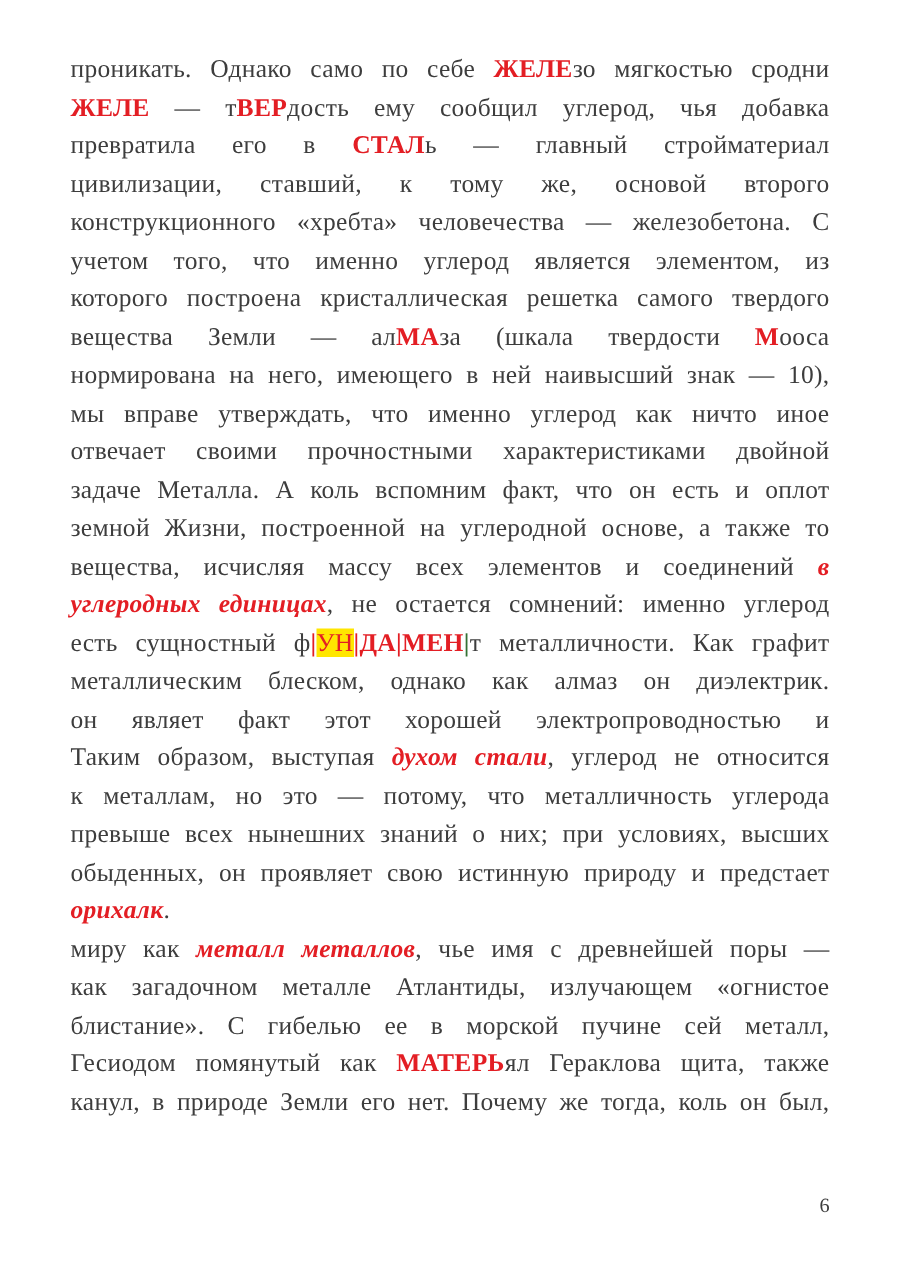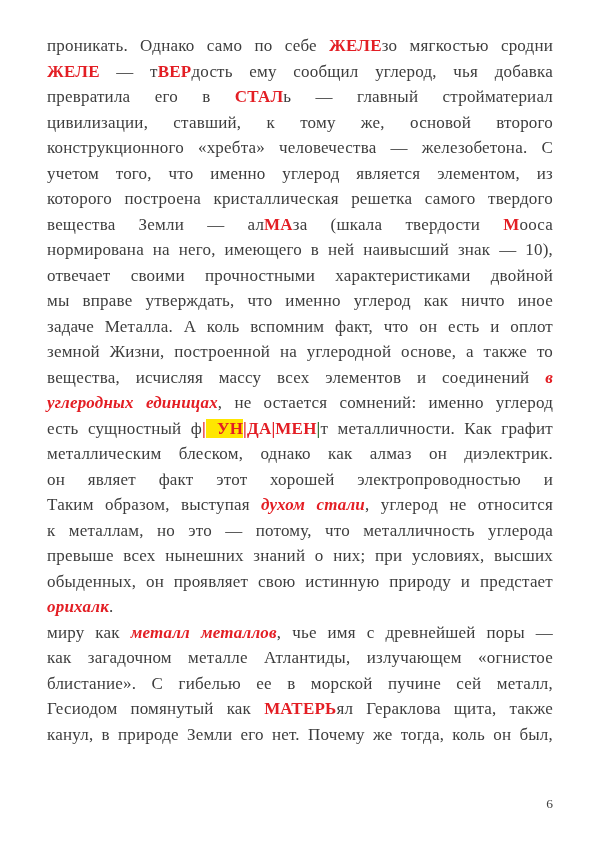--- a/index.html
+++ b/index.html
@@ -34,21 +34,21 @@
   }
   .line.no-justify {
     text-align: left;
     text-align-last: left;
   }
   .line.indent-para {
     text-indent: 37px;
   }
   .seg-n  { color: var(--c-text, #3d3d3d); }
   .seg-r  { color: var(--c-red, #e31e24); font-weight: bold; }
-  .seg-ry { color: var(--c-red, #e31e24); font-weight: bold; background: var(--c-yellow, #ffe600); padding-left: 11px; }
+  .seg-ry { color: var(--c-red, #e31e24); font-weight: normal; background: var(--c-yellow, #ffe600); }
   .seg-ri { color: var(--c-red, #e31e24); font-weight: bold; font-style: italic; }
   .seg-g  { color: var(--c-green, #347235); font-weight: bold; }
   .page-number {
     position: absolute;
     top: 796px;
     right: 47px;
     font-size: 13.5px;
     color: var(--c-text, #3d3d3d);
   }
 </style>
@@ -59,22 +59,22 @@
   <div class="text-block">
       <div class="line"><span class="seg-n">проникать. Однако само по себе </span><span class="seg-r">ЖЕЛЕ</span><span class="seg-n">зо мягкостью сродни</span></div>
       <div class="line"><span class="seg-r">ЖЕЛЕ</span><span class="seg-n"> — т</span><span class="seg-r">ВЕР</span><span class="seg-n">дость ему сообщил углерод, чья добавка</span></div>
       <div class="line"><span class="seg-n">превратила его в </span><span class="seg-r">СТАЛ</span><span class="seg-n">ь — главный стройматериал</span></div>
       <div class="line"><span class="seg-n">цивилизации, ставший, к тому же, основой второго</span></div>
       <div class="line"><span class="seg-n">конструкционного «хребта» человечества — железобетона. С</span></div>
       <div class="line"><span class="seg-n">учетом того, что именно углерод является элементом, из</span></div>
       <div class="line"><span class="seg-n">которого построена кристаллическая решетка самого твердого</span></div>
       <div class="line"><span class="seg-n">вещества Земли — ал</span><span class="seg-r">МА</span><span class="seg-n">за (шкала твердости </span><span class="seg-r">М</span><span class="seg-n">ооса</span></div>
       <div class="line"><span class="seg-n">нормирована на него, имеющего в ней наивысший знак — 10),</span></div>
+      <div class="line"><span class="seg-n">мы вправе утверждать, что именно углерод как ничто иное</span></div>
       <div class="line"><span class="seg-n">отвечает своими прочностными характеристиками двойной</span></div>
-      <div class="line"><span class="seg-n">мы вправе утверждать, что именно углерод как ничто иное</span></div>
       <div class="line"><span class="seg-n">задаче Металла. А коль вспомним факт, что он есть и оплот</span></div>
       <div class="line"><span class="seg-n">земной Жизни, построенной на углеродной основе, а также то</span></div>
       <div class="line"><span class="seg-n">вещества, исчисляя массу всех элементов и соединений </span><span class="seg-ri">в</span></div>
       <div class="line"><span class="seg-ri">углеродных единицах</span><span class="seg-n">, не остается сомнений: именно углерод</span></div>
       <div class="line"><span class="seg-n">есть сущностный ф</span><span class="seg-r">|</span><span class="seg-ry">УН</span><span class="seg-r">|</span><span class="seg-r">ДА</span><span class="seg-r">|</span><span class="seg-r">МЕН</span><span class="seg-g">|</span><span class="seg-n">т металличности. Как графит</span></div>
       <div class="line"><span class="seg-n">металлическим блеском, однако как алмаз он диэлектрик.</span></div>
       <div class="line"><span class="seg-n">он являет факт этот хорошей электропроводностью и</span></div>
       <div class="line"><span class="seg-n">Таким образом, выступая </span><span class="seg-ri">духом стали</span><span class="seg-n">, углерод не относится</span></div>
       <div class="line"><span class="seg-n">к металлам, но это — потому, что металличность углерода</span></div>
       <div class="line"><span class="seg-n">превыше всех нынешних знаний о них; при условиях, высших</span></div>

